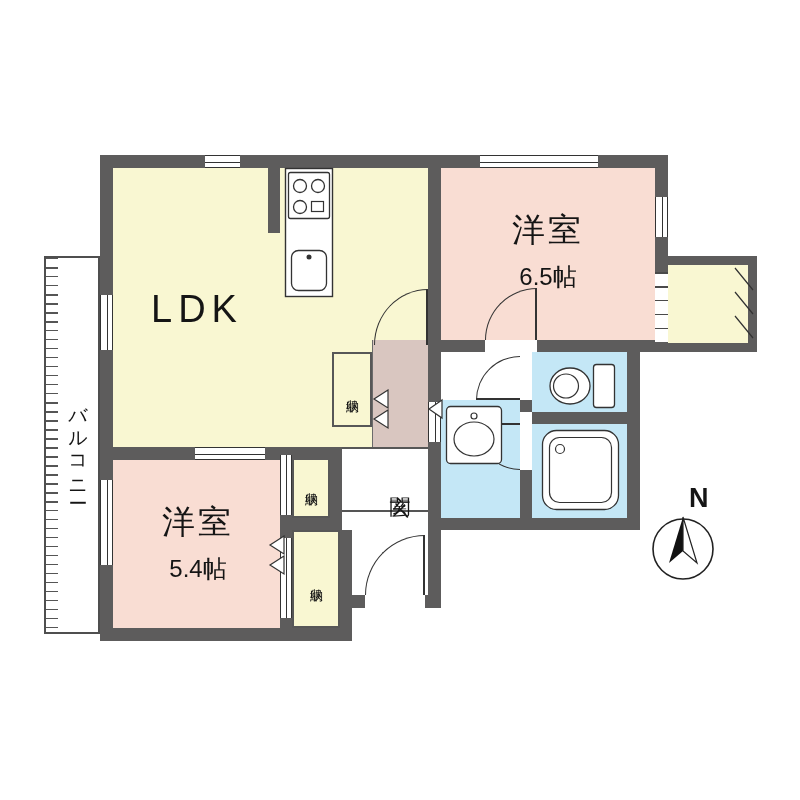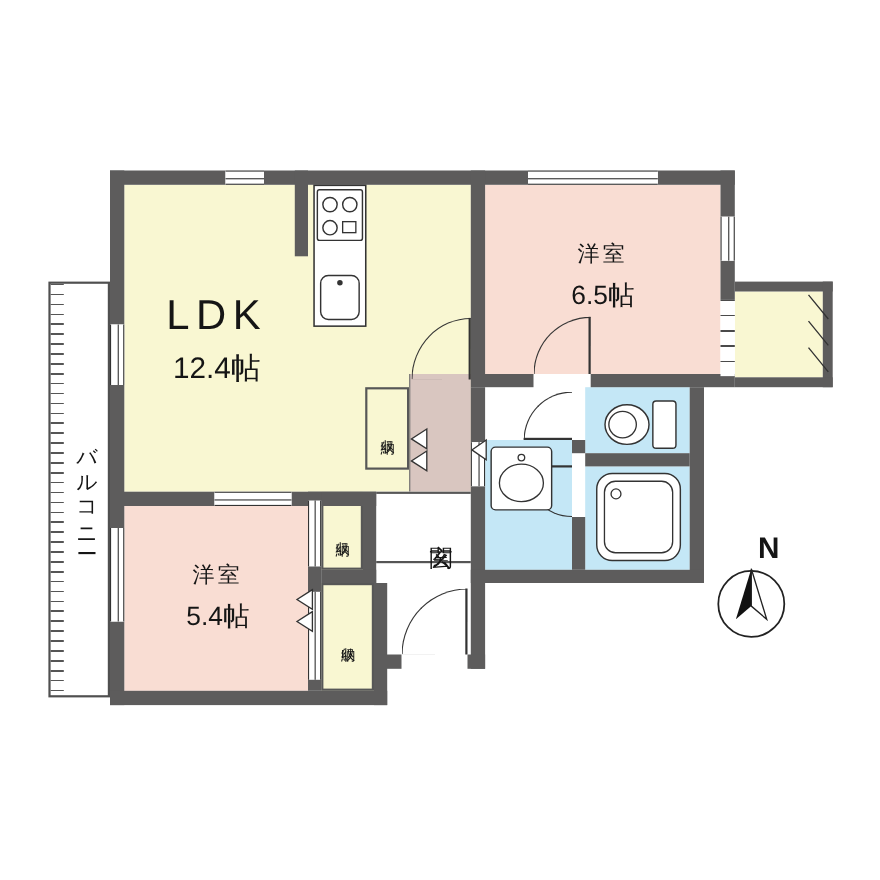--- a/index.html
+++ b/index.html
@@ -21,21 +21,21 @@
   .arc{z-index:4;background:transparent;}
   .arc-tl{border-top:1.6px solid var(--c-line);border-left:1.6px solid var(--c-line);border-top-left-radius:100% 100%;}
   .arc-bl{border-bottom:1.6px solid var(--c-line);border-left:1.6px solid var(--c-line);border-bottom-left-radius:100% 100%;}
   .leaf{background:var(--c-line);z-index:4;}
   .tline{background:#555;z-index:4;}
   .fold-ticks{background:repeating-linear-gradient(to bottom,#4a4a4a 0 1.5px,transparent 1.5px 14px),#fff;z-index:3;}
   .label{z-index:6;display:flex;flex-direction:column;align-items:center;justify-content:center;text-align:center;}
   .vtext{writing-mode:vertical-rl;text-orientation:upright;letter-spacing:2px;}
   .ldk-name{font-size:38px;letter-spacing:6px;}
   .ldk-area{font-size:27px;margin-top:8px;}
-  .room-name{font-size:20px;letter-spacing:3px;}
+  .room-name{font-size:33px;letter-spacing:3px;}
   .room-area{font-size:24px;margin-top:8px;}
   .wic-name{font-size:18px;letter-spacing:1px;}
   .genkan-name{font-size:21px;}
   .closet-name{font-size:13px;letter-spacing:1px;}
   .balcony-name{font-size:19px;letter-spacing:3px;}
   .north{font-size:27px;font-weight:700;z-index:6;}
   svg.overlay{position:absolute;left:0;top:0;z-index:5;pointer-events:none;}
 </style>
 </head>
 <body>
@@ -159,21 +159,20 @@
     </g>
     <g>
       <circle cx="683" cy="549" r="30" fill="#ffffff" stroke="#222" stroke-width="1.6"></circle>
       <polygon points="683,517 669,563 683,551" fill="#111"></polygon>
       <polygon points="683,517 697,563 683,551" fill="#ffffff" stroke="#222" stroke-width="1.2"></polygon>
     </g>
   </svg>
 
   <div class="abs label" style="left:102px;top:252px;width:190px;height:115px;">
     <span class="ldk-name">LDK</span>
-    <span class="ldk-area">12.4帖</span>
   </div>
   <div class="abs label" style="left:448px;top:200px;width:200px;height:100px;">
     <span class="room-name">洋室</span>
     <span class="room-area">6.5帖</span>
   </div>
   <div class="abs label" style="left:118px;top:492px;width:160px;height:100px;">
     <span class="room-name">洋室</span>
     <span class="room-area">5.4帖</span>
   </div>
   <div class="abs label" style="left:383px;top:452px;width:34px;height:58px;">

